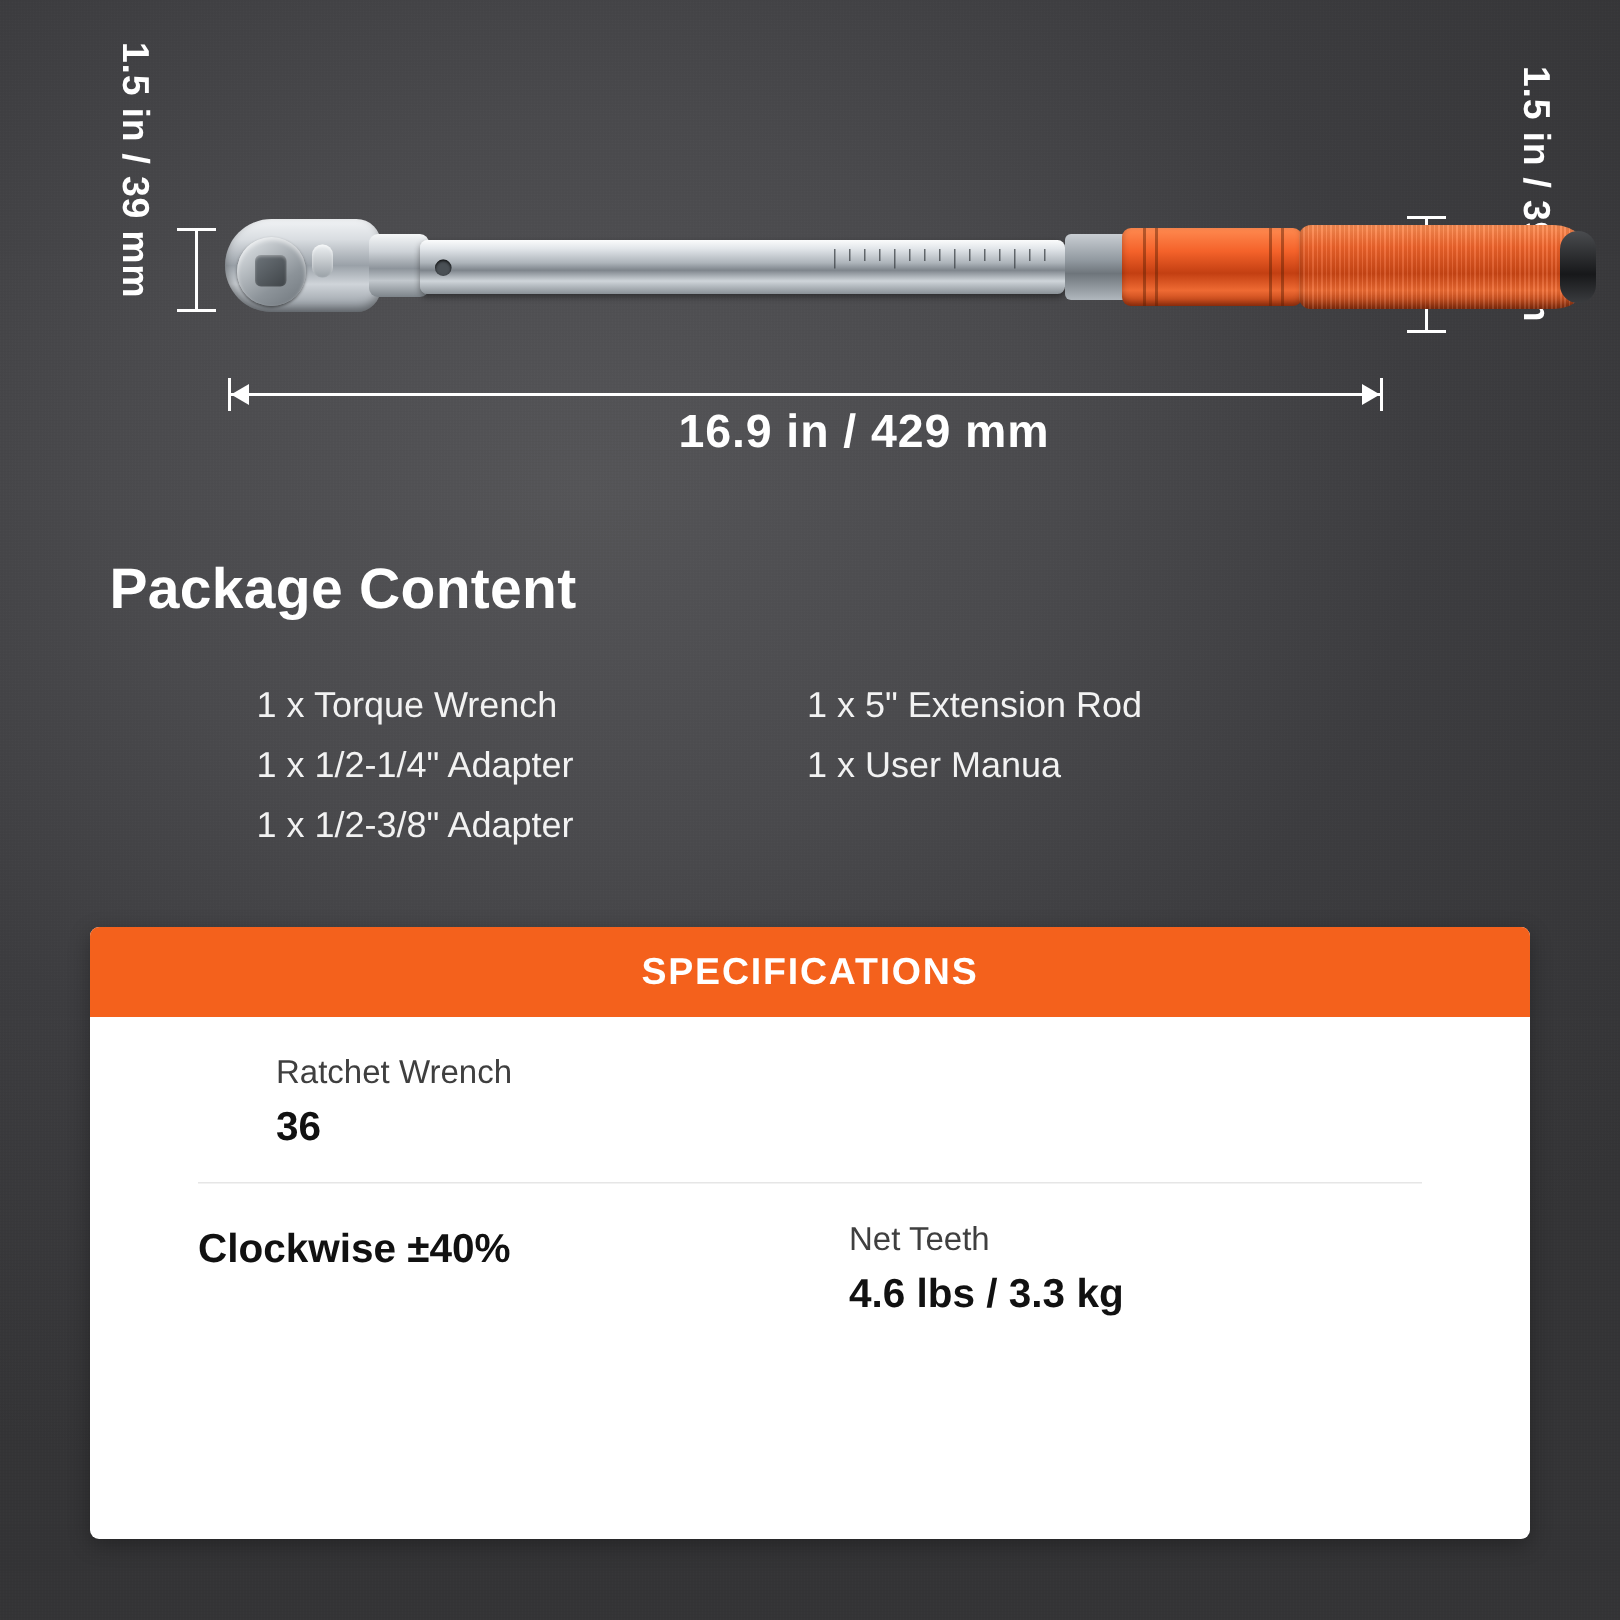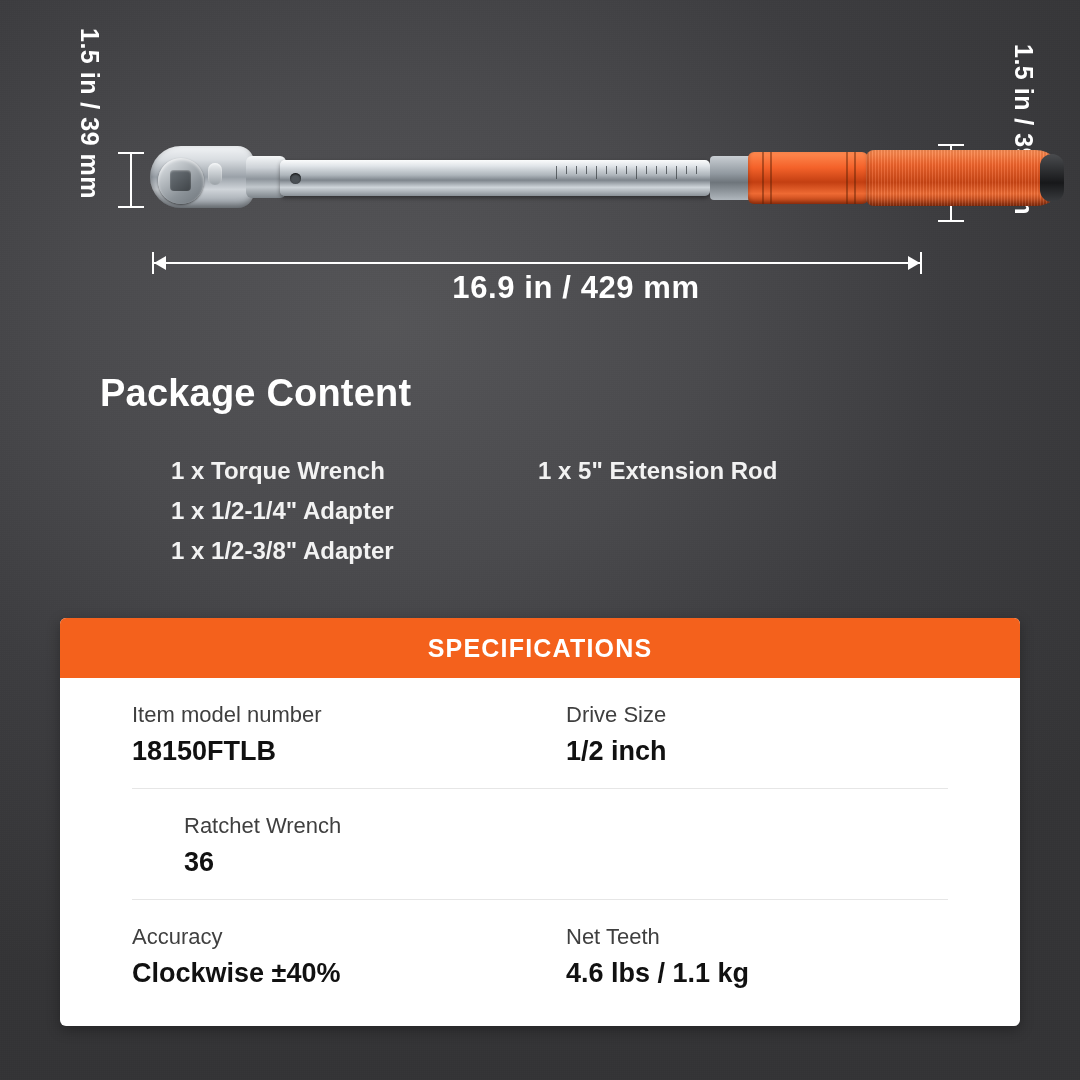--- a/index.html
+++ b/index.html
@@ -252,31 +252,30 @@
   }
 
   
   .package {
     position: absolute;
     left: 0; top: 372px;
     width: 1080px;
   }
   .package h2 {
     margin: 0;
-    padding-left: 100px;
+    padding-left: 73px;
     color: #ffffff;
     font-size: 38px;
     font-weight: 700;
     letter-spacing: .2px;
   }
   .pkg-cols {
     display: flex;
     padding-left: 171px;
     margin-top: 36px;
-    font-weight: bold;
   }
   .pkg-col { width: 367px; }
   .pkg-col.right { width: 400px; }
   .pkg-item {
     color: #f2f2f2;
     font-size: 24px;
     line-height: 40px;
     white-space: nowrap;
   }
 
@@ -405,52 +404,42 @@
   <div class="package">
     <h2>Package Content</h2>
     <div class="pkg-cols">
       <div class="pkg-col">
         <div class="pkg-item">1 x Torque Wrench</div>
         <div class="pkg-item">1 x 1/2-1/4" Adapter</div>
         <div class="pkg-item">1 x 1/2-3/8" Adapter</div>
       </div>
       <div class="pkg-col right">
         <div class="pkg-item">1 x 5" Extension Rod</div>
+        <div class="pkg-item">1 x User Manua</div>
       </div>
     </div>
   </div>
 
   <div class="spec-card">
     <div class="spec-header">SPECIFICATIONS</div>
     <div class="spec-body">
 
-      <div class="spec-row">
-        <div class="spec-cell">
-          <div class="spec-label">Item model number</div>
-          <div class="spec-value">18150FTLB</div>
-        </div>
-        <div class="spec-cell second">
-          <div class="spec-label">Drive Size</div>
-          <div class="spec-value">1/2 inch</div>
-        </div>
-      </div>
 
       <div class="spec-row">
         <div class="spec-cell second">
           <div class="spec-label">Ratchet Wrench</div>
           <div class="spec-value">36</div>
         </div>
       </div>
 
       <div class="spec-row last">
         <div class="spec-cell">
-          <div class="spec-label">Accuracy</div>
           <div class="spec-value">Clockwise ±40%</div>
         </div>
         <div class="spec-cell second">
           <div class="spec-label">Net Teeth</div>
-          <div class="spec-value">4.6 lbs / 1.1 kg</div>
+          <div class="spec-value">4.6 lbs / 3.3 kg</div>
         </div>
       </div>
 
     </div>
   </div>
 </div>
 
 </body></html>

